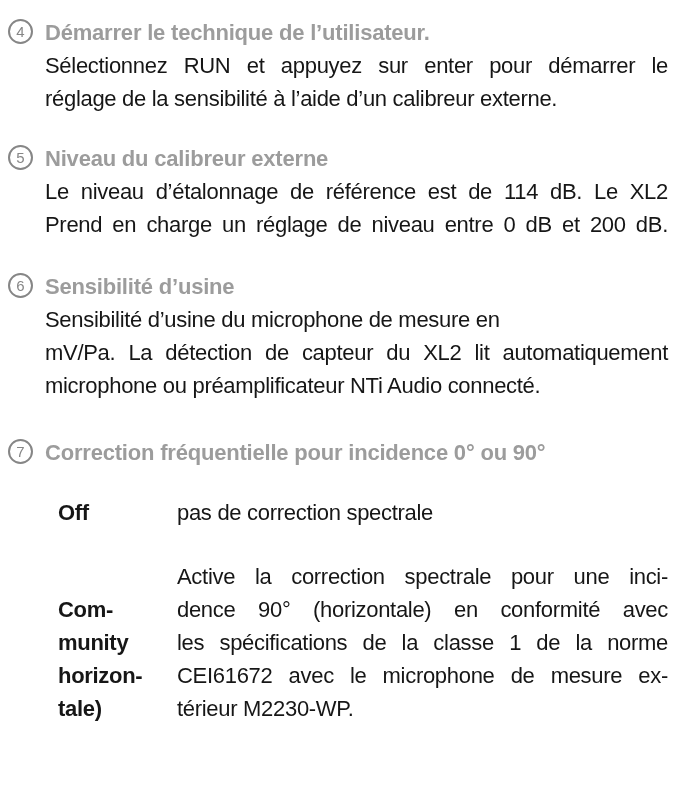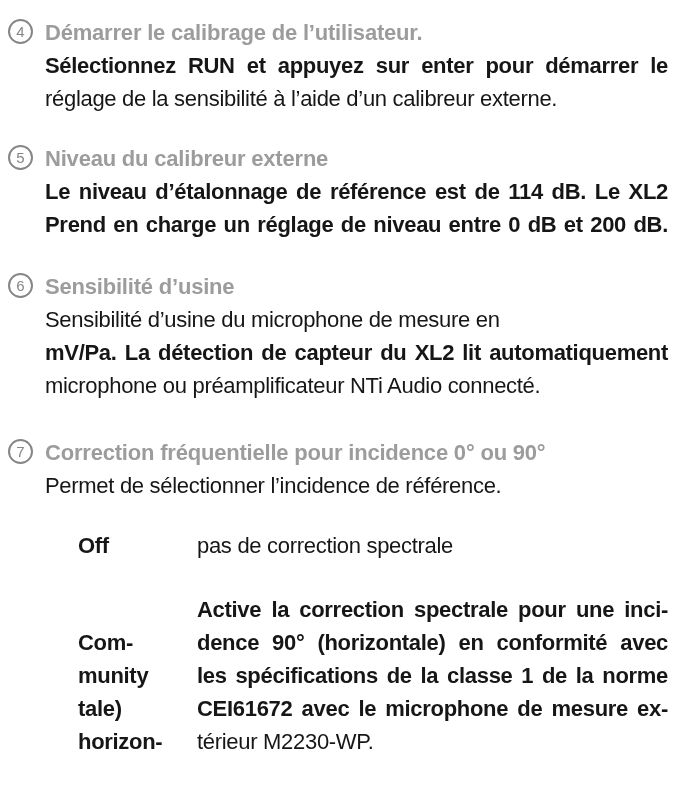--- a/index.html
+++ b/index.html
@@ -29,41 +29,41 @@
     width:25px;height:25px;margin-top:3px;
     border:2px solid var(--circle-color);border-radius:50%;
     color:var(--circle-color);font-size:15px;line-height:1;letter-spacing:0;
   }
   .content{flex:1;padding-right:22px;}
   .hd{
     margin:0;font-size:22px;line-height:33px;font-weight:bold;
     color:var(--heading-color);letter-spacing:-0.2px;
   }
   .ln{white-space:nowrap;}
-  .ln.j{white-space:normal;text-align:justify;text-align-last:justify;text-justify:inter-word;font-weight:bold;}
+  .ln.j{white-space:normal;text-align:justify;text-align-last:justify;text-justify:inter-word;}
   .tbl{margin-left:58px;padding-right:22px;}
   .row{display:flex;}
   .row-1{margin-top:27px;}
   .row-2{margin-top:31px;align-items:flex-end;}
-  .term{flex:0 0 119px;font-weight:bold;margin-left:20px;}
+  .term{flex:0 0 119px;font-weight:bold;}
   .desc{flex:1;}
 </style>
 </head>
 <body>
 
 <div class="page">
 
   <div class="sec sec-4">
     <div class="numcol">
       <div class="circle">
         <span>4</span>
       </div>
     </div>
     <div class="content">
-      <h2 class="hd">Démarrer le calibrage de l’utilisateur.</h2>
+      <h2 class="hd">Démarrer le technique de l’utilisateur.</h2>
       <div class="ln j">Sélectionnez RUN et appuyez sur enter pour démarrer le</div>
       <div class="ln">réglage de la sensibilité à l’aide d’un calibreur externe.</div>
     </div>
   </div>
 
   <div class="sec sec-5">
     <div class="numcol">
       <div class="circle">
         <span>5</span>
       </div>
@@ -90,41 +90,40 @@
   </div>
 
   <div class="sec sec-7">
     <div class="numcol">
       <div class="circle">
         <span>7</span>
       </div>
     </div>
     <div class="content">
       <h2 class="hd">Correction fréquentielle pour incidence 0° ou 90°</h2>
-      <div class="ln">Permet de sélectionner l’incidence de référence.</div>
     </div>
   </div>
 
   <div class="tbl">
 
     <div class="row row-1">
       <div class="term">
         <div class="ln">Off</div>
       </div>
       <div class="desc">
         <div class="ln">pas de correction spectrale</div>
       </div>
     </div>
 
     <div class="row row-2">
       <div class="term">
         <div class="ln">Com-</div>
         <div class="ln">munity</div>
+        <div class="ln">horizon-</div>
         <div class="ln">tale)</div>
-        <div class="ln">horizon-</div>
       </div>
       <div class="desc">
         <div class="ln j">Active la correction spectrale pour une inci-</div>
         <div class="ln j">dence 90° (horizontale) en conformité avec</div>
         <div class="ln j">les spécifications de la classe 1 de la norme</div>
         <div class="ln j">CEI61672 avec le microphone de mesure ex-</div>
         <div class="ln">térieur M2230-WP.</div>
       </div>
     </div>
 

